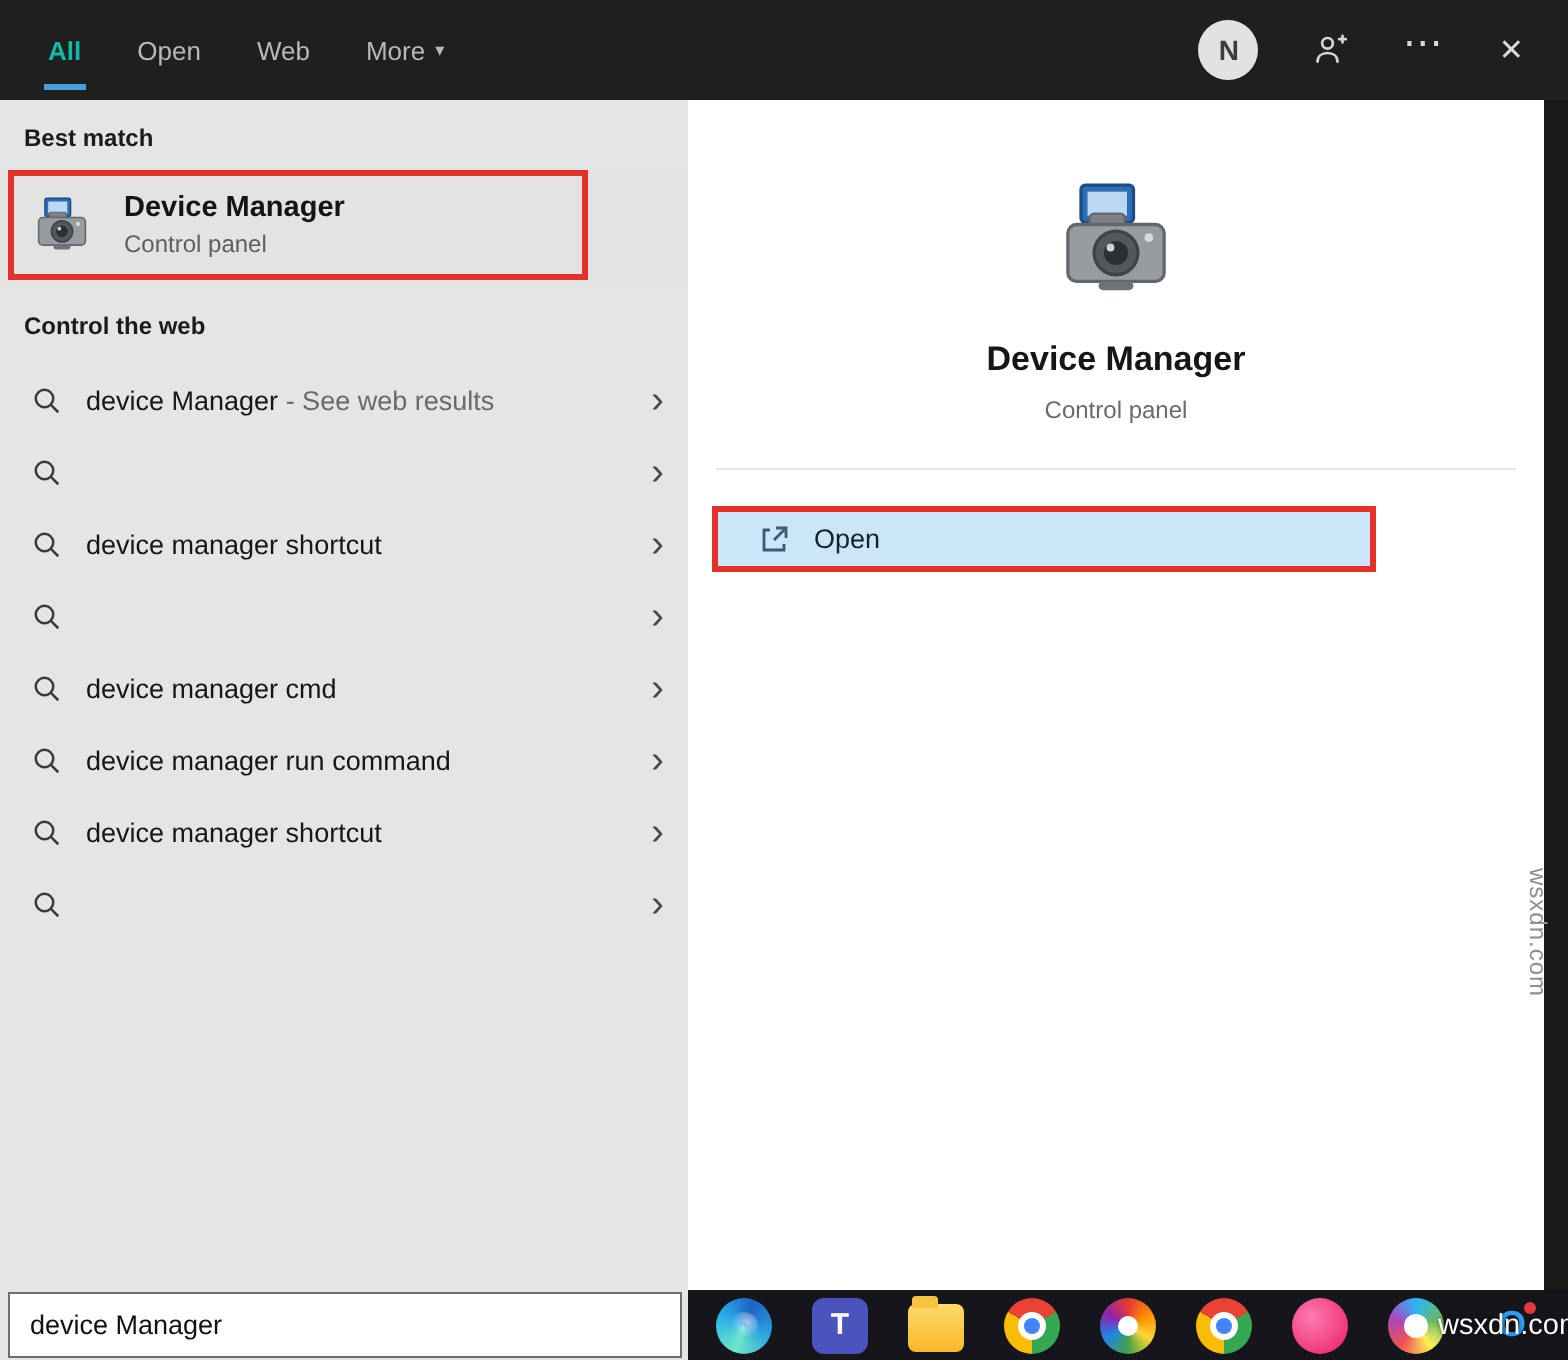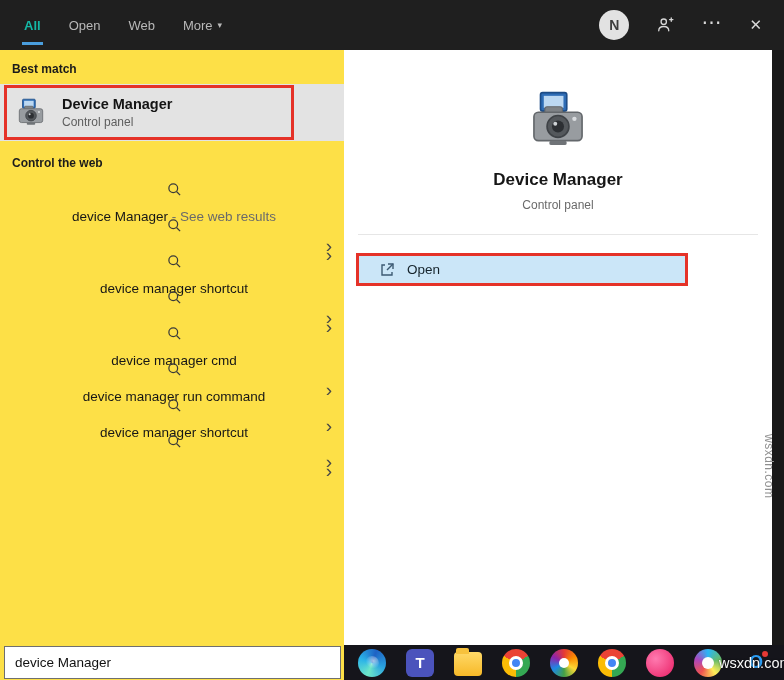--- a/index.html
+++ b/index.html
@@ -33,40 +33,40 @@
     color: #3c3c3c; display: flex; align-items: center; justify-content: center;
     font-size: 14px; font-weight: 700; cursor: pointer;
   }
   .icon-btn { color: #d9d9d9; cursor: pointer; display: flex; align-items: center; }
   .dots { font-size: 20px; letter-spacing: 2px; line-height: 1; padding-bottom: 6px; }
   .closex { font-size: 15px; }
 
   
   .left-panel {
     position: absolute; left: 0; top: 50px; width: 344px; height: 630px;
-    background: #fde047;
+    background: #e5e5e5;
   }
   .heading { position: absolute; left: 12px; font-size: 12px; font-weight: 700; color: #1b1b1b; }
   .heading.h1 { top: 12px; }
   .heading.h2 { top: 106px; }
   .best-match {
     position: absolute; left: 0; top: 34px; width: 344px; height: 57px;
     background: #e3e3e3; display: flex; align-items: center;
     padding-left: 14px; gap: 14px; cursor: pointer;
   }
   .bm-title { font-size: 14.5px; font-weight: 600; color: #141414; }
   .bm-sub { font-size: 12px; color: #5e5e5e; margin-top: 3px; }
   .red-rect-bm {
     position: absolute; left: 4px; top: 35px; width: 290px; height: 55px;
     border: 3px solid #e53228; z-index: 3; pointer-events: none;
   }
   .sug-list { position: absolute; left: 0; top: 132px; width: 344px; }
   .sug {
     height: 36px; display: flex; align-items: center;
-    padding: 0 12px 0 16px; gap: 12px; font-size: 13.5px; color: #161616; cursor: pointer; flex-direction: column;
+    padding: 0 12px 0 16px; gap: 12px; font-size: 13.5px; color: #161616; cursor: pointer;
   }
   .sug-label { display: inline; }
   .sug-suffix { color: #6a6a6a; }
   .chev { margin-left: auto; color: #474747; font-size: 19px; line-height: 1; cursor: pointer; }
   .mag { display: flex; flex: none; }
   .search-box {
     position: absolute; left: 4px; bottom: 1px; width: 337px; height: 33px;
     background: #ffffff; border: 1px solid #6f6f6f; font-size: 13.5px;
     padding: 0 10px; color: #111; font-family: inherit; outline: none;
   }

